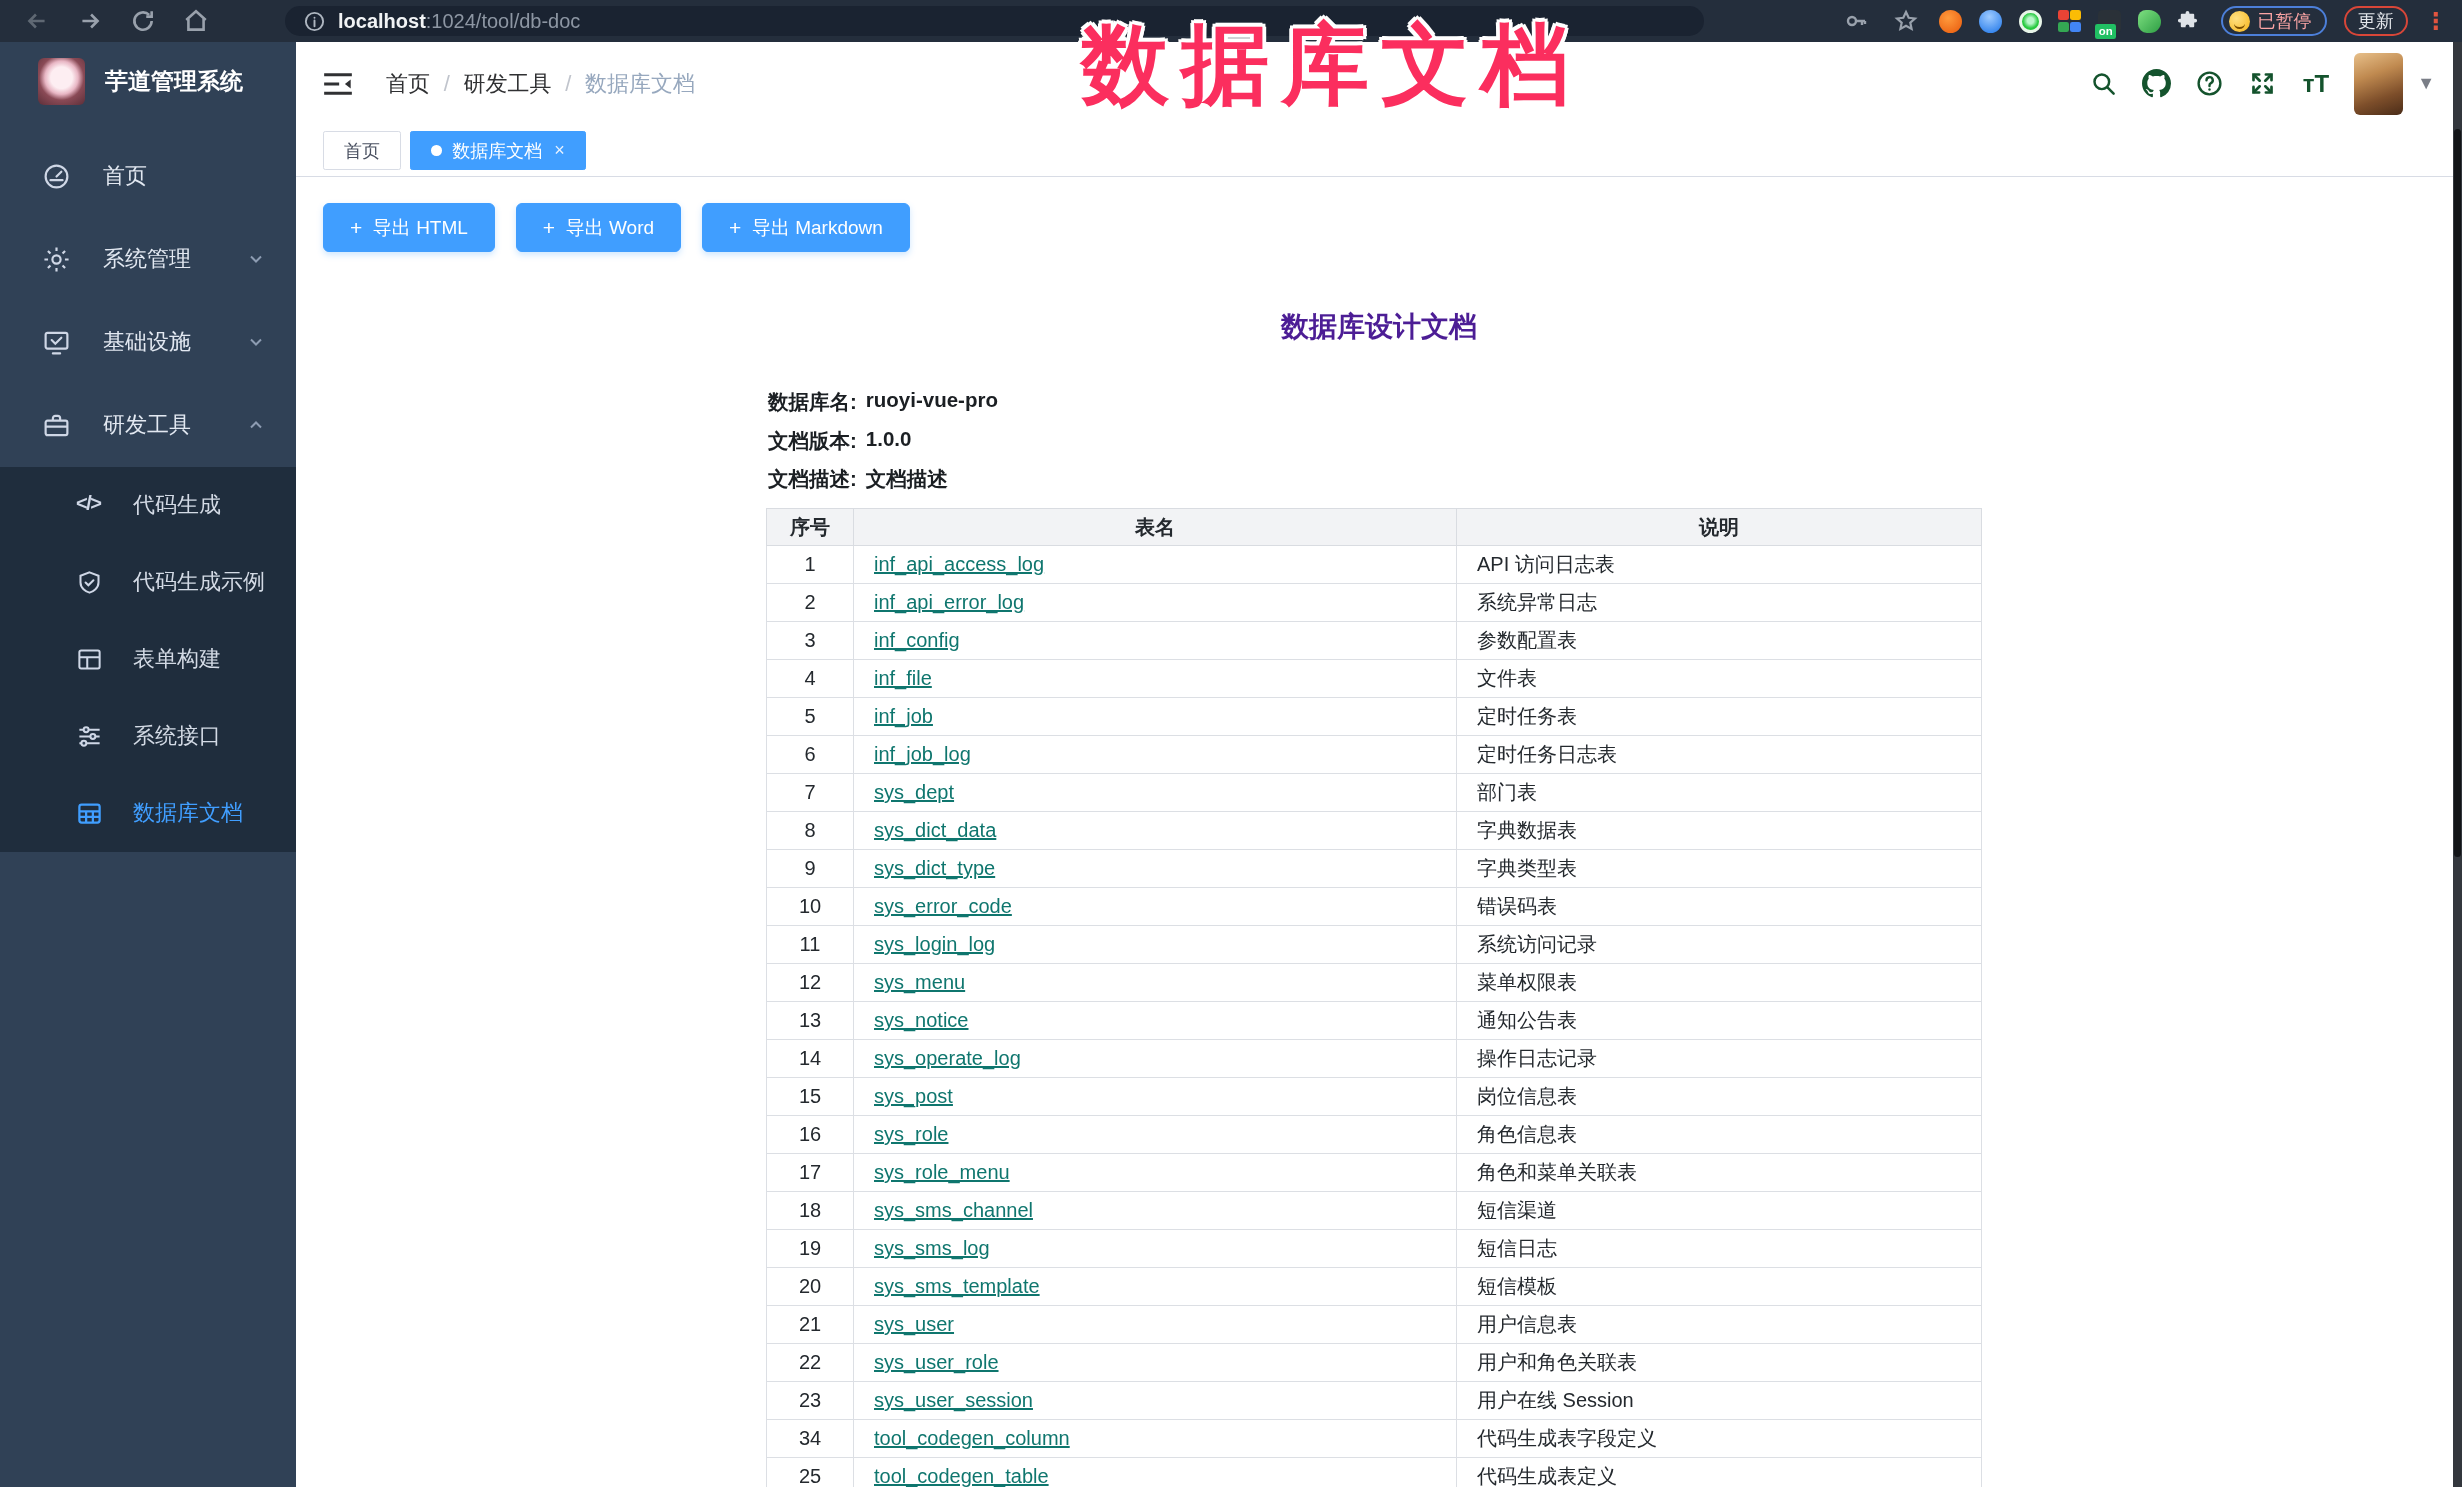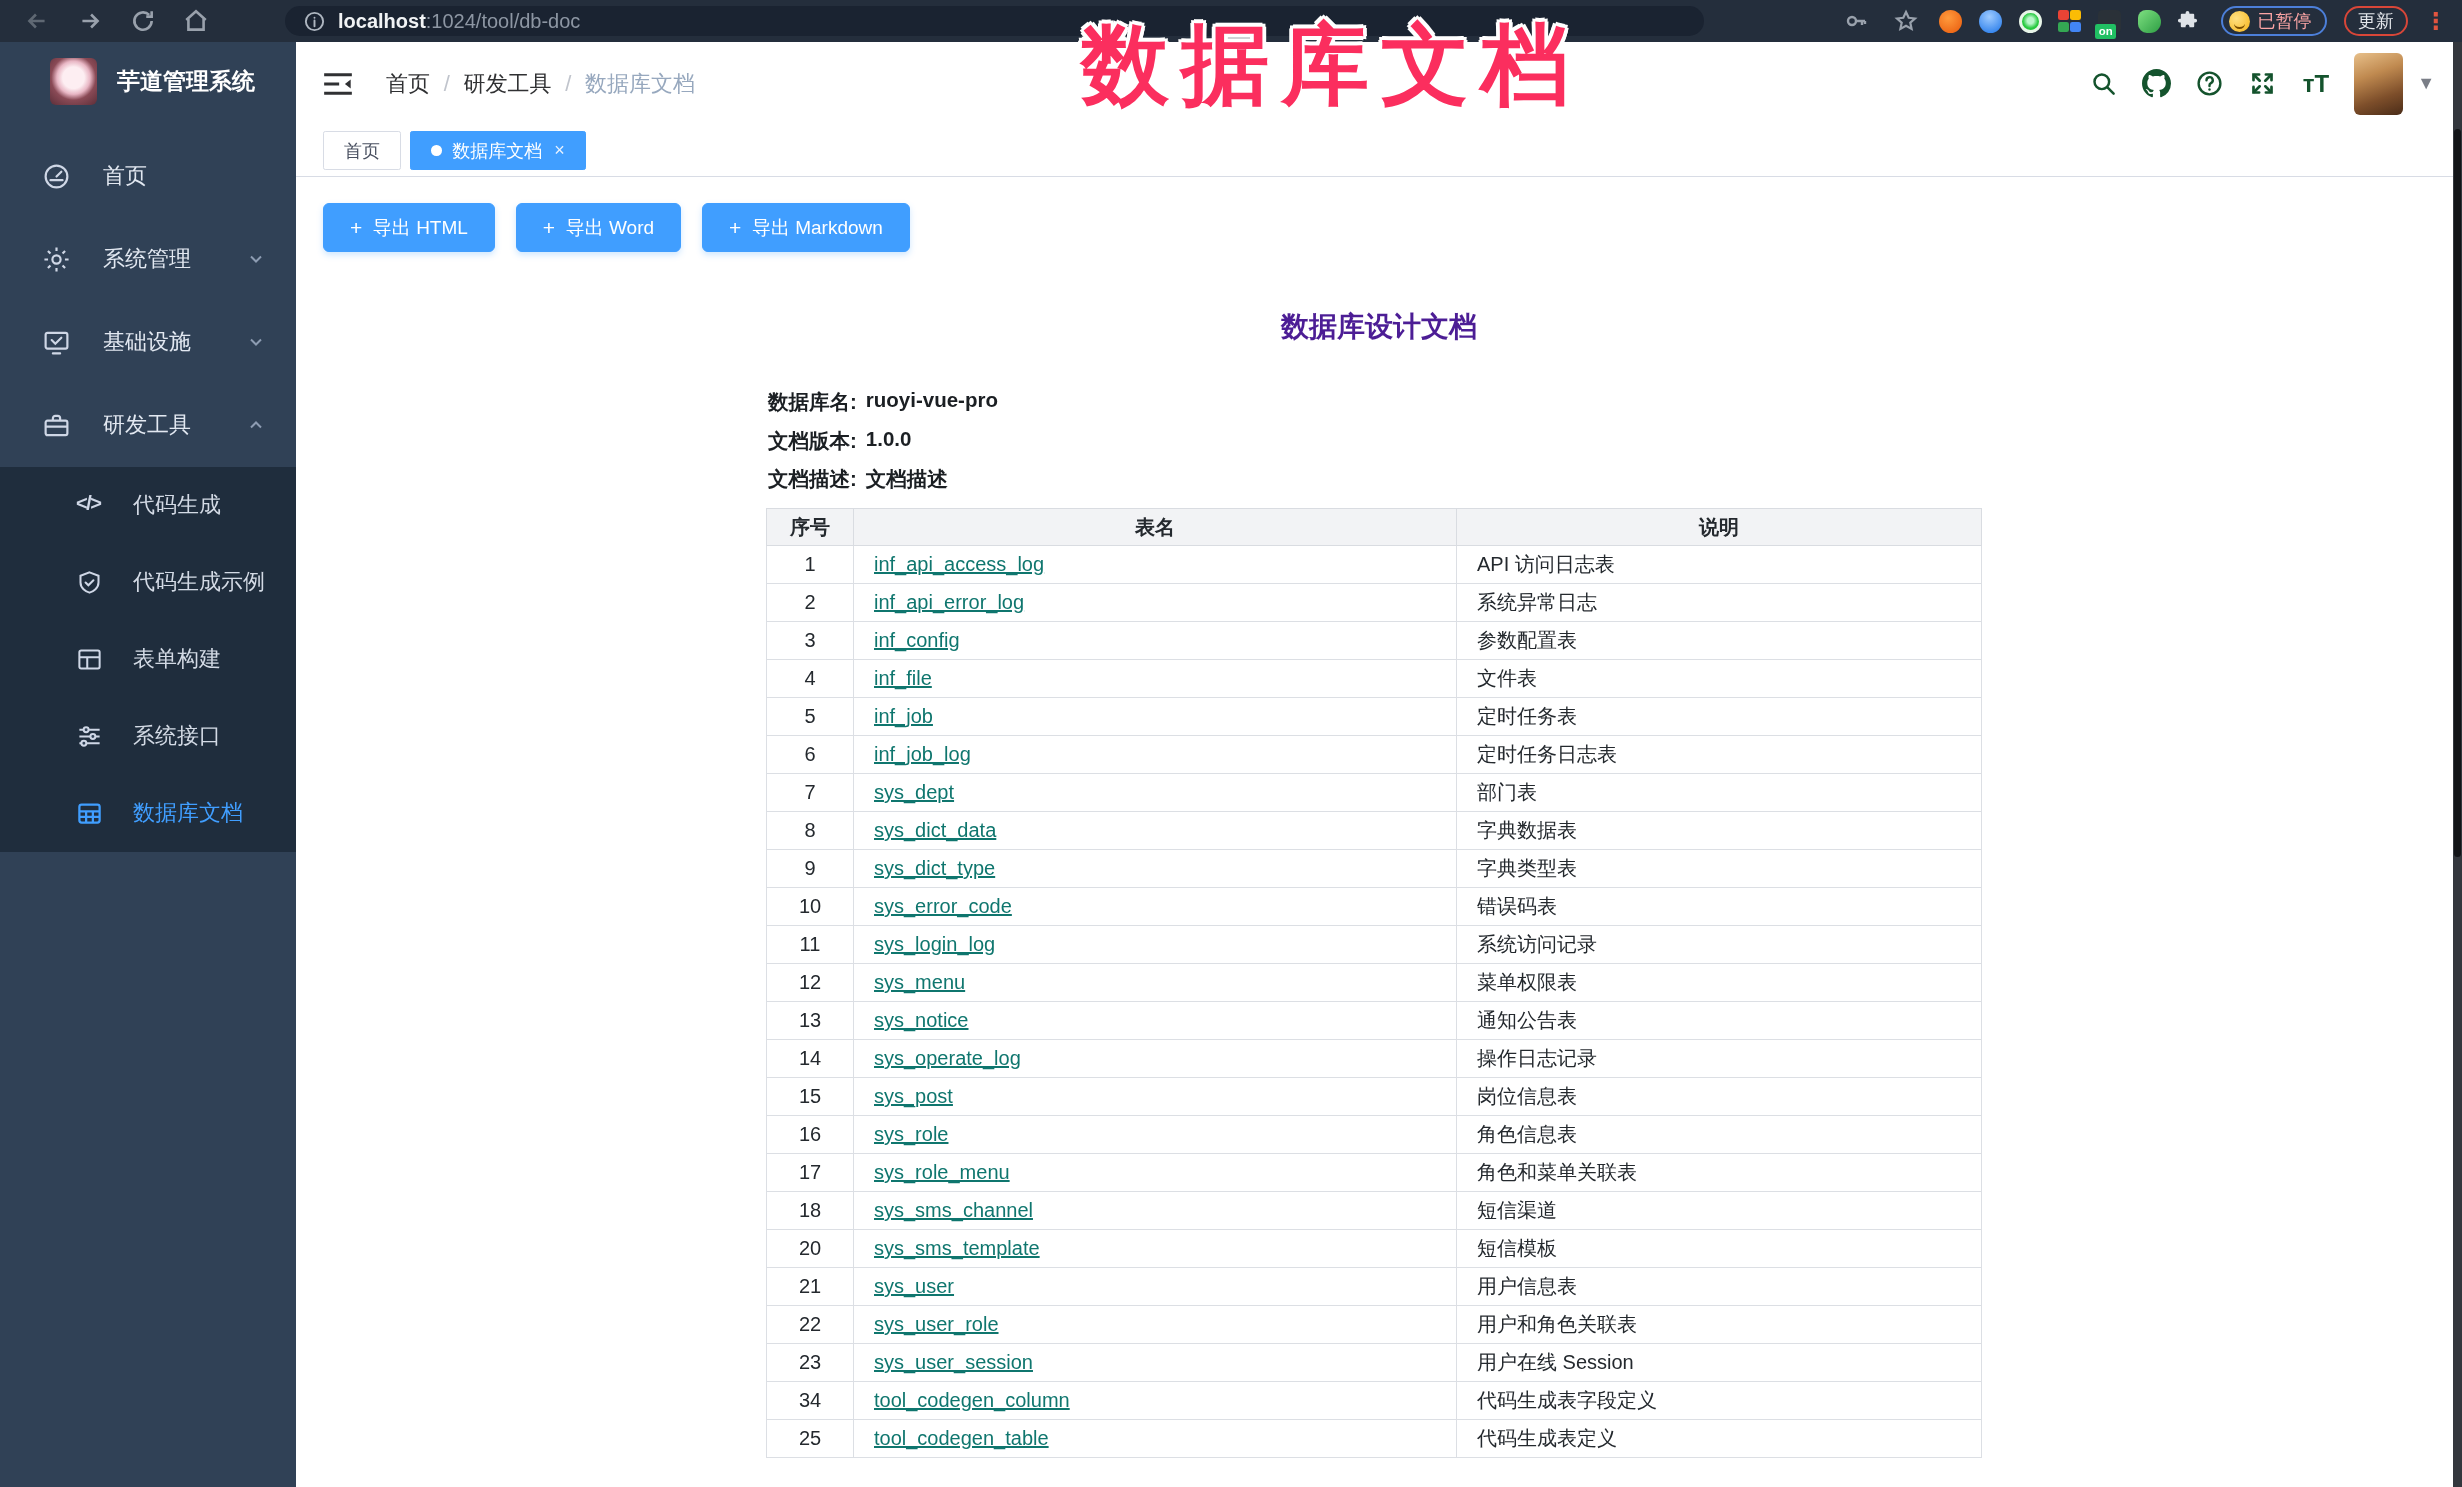--- a/index.html
+++ b/index.html
@@ -35,21 +35,21 @@
   .kebab { color:#e2543f; font-size:23px; font-weight:bold; letter-spacing:0.8px; }
 
   
   .watermark { position:absolute; left:1081px; top:6px; z-index:60; font-size:88px; font-weight:bold;
     letter-spacing:12px; color:#fb2e5e; white-space:nowrap;
     text-shadow:-3px -3px 0 #fff, 3px -3px 0 #fff, -3px 3px 0 #fff, 3px 3px 0 #fff,
       0 -3.8px 0 #fff, 0 3.8px 0 #fff, -3.8px 0 0 #fff, 3.8px 0 0 #fff; }
 
   
   .sidebar { position:absolute; top:42px; left:0; width:296px; bottom:0; background:#304156; z-index:2; }
-  .logo-row { height:79px; display:flex; align-items:center; padding-left:38px;margin-left:12px; }
+  .logo-row { height:79px; display:flex; align-items:center; padding-left:38px; }
   .logo-img { width:47px; height:47px; border-radius:6px; flex:0 0 auto;
     background:radial-gradient(circle at 50% 42%, #fdeef2 0 30%, #e8b6c4 46%, #8a4a56 62%, #5b2e38 100%); }
   .logo-title { color:#fff; font-size:23px; font-weight:bold; margin-left:20px; white-space:nowrap; }
   .menu { margin-top:13.7px; }
   .menu-item { height:83px; display:flex; align-items:center; padding:0 30px 0 42px;
     color:#e2e8f1; font-size:22px; cursor:pointer; }
   .menu-item .m-ic { width:29px; height:29px; margin-right:32px; color:#cfd7e6; flex:0 0 auto; }
   .menu-item .chev { margin-left:auto; color:#8d9cb2; }
   .submenu { background:#1f2d3d; }
   .submenu-item { height:77px; display:flex; align-items:center; padding-left:76px;
@@ -484,20 +484,25 @@
             <td class="c-idx">17</td>
             <td><a>sys_role_menu</a></td>
             <td>角色和菜单关联表</td>
           </tr>
           <tr>
             <td class="c-idx">18</td>
             <td><a>sys_sms_channel</a></td>
             <td>短信渠道</td>
           </tr>
           <tr>
+            <td class="c-idx">19</td>
+            <td><a>sys_sms_log</a></td>
+            <td>短信日志</td>
+          </tr>
+          <tr>
             <td class="c-idx">20</td>
             <td><a>sys_sms_template</a></td>
             <td>短信模板</td>
           </tr>
           <tr>
             <td class="c-idx">21</td>
             <td><a>sys_user</a></td>
             <td>用户信息表</td>
           </tr>
           <tr>

